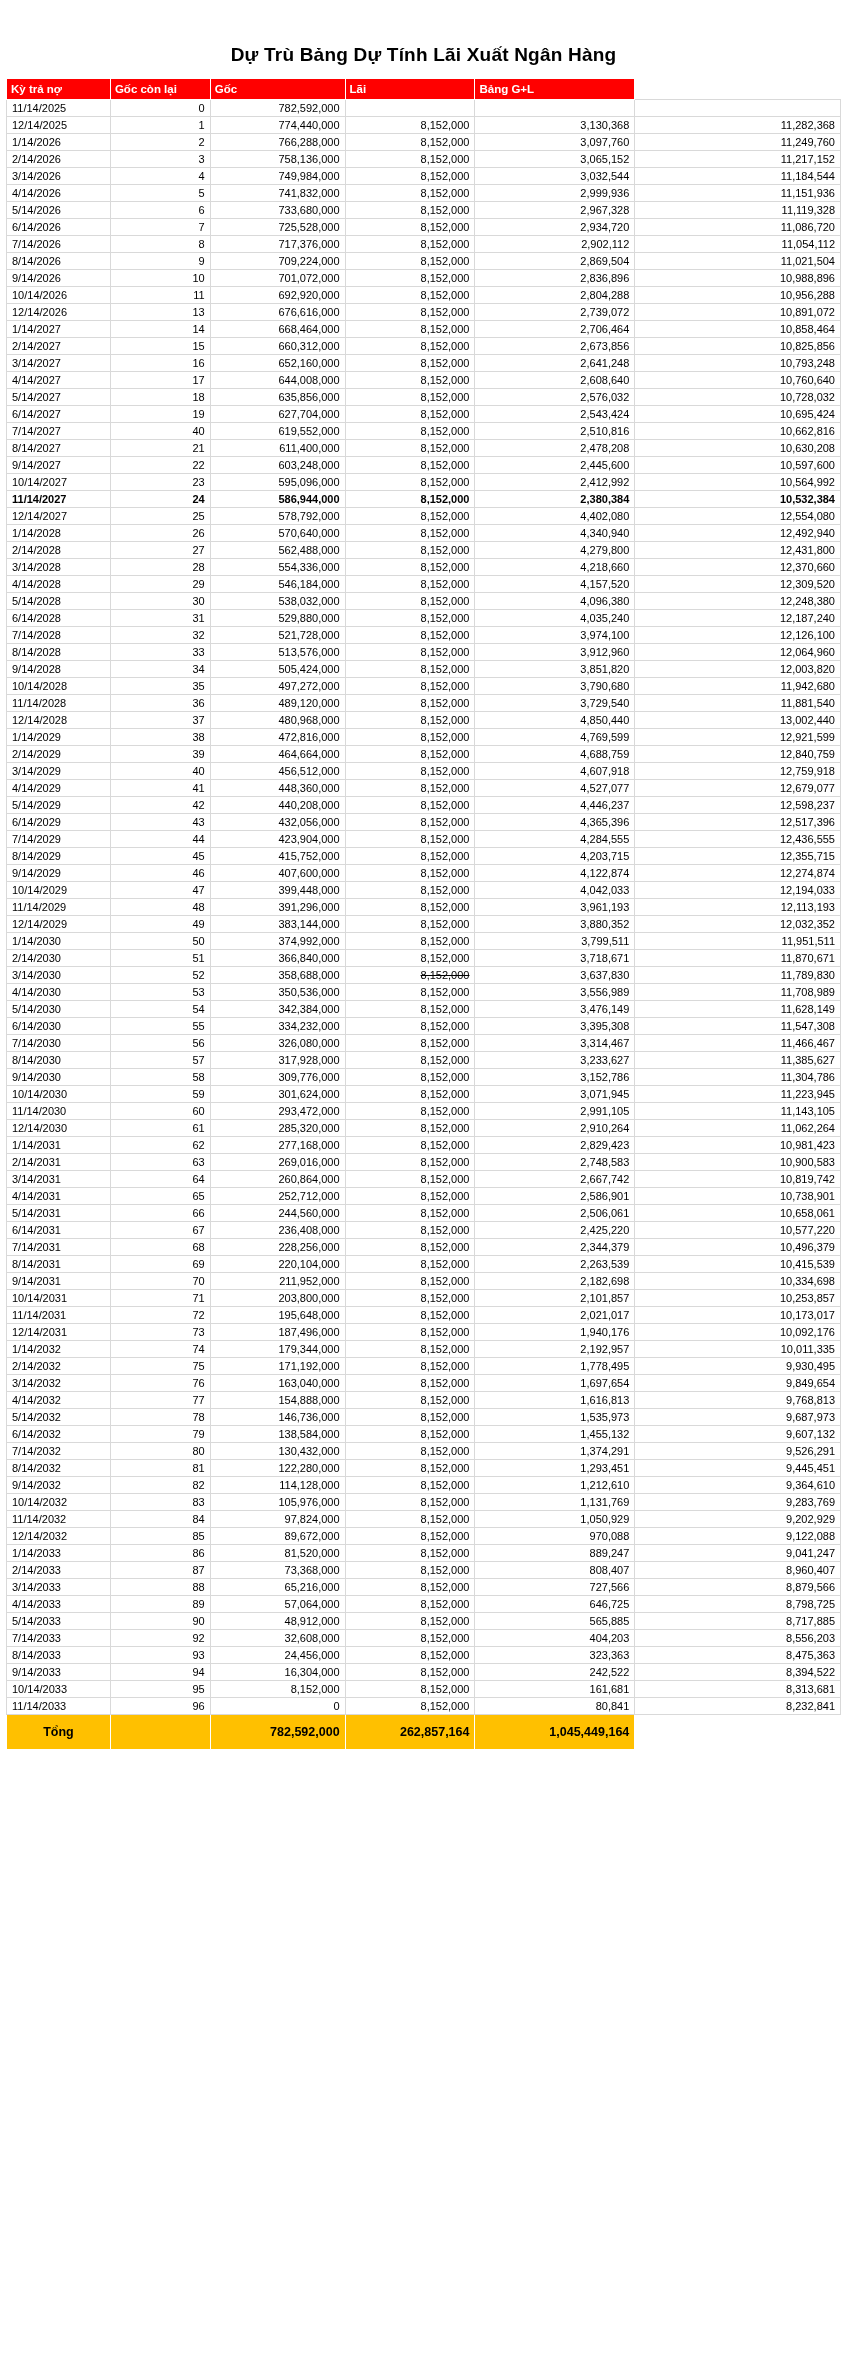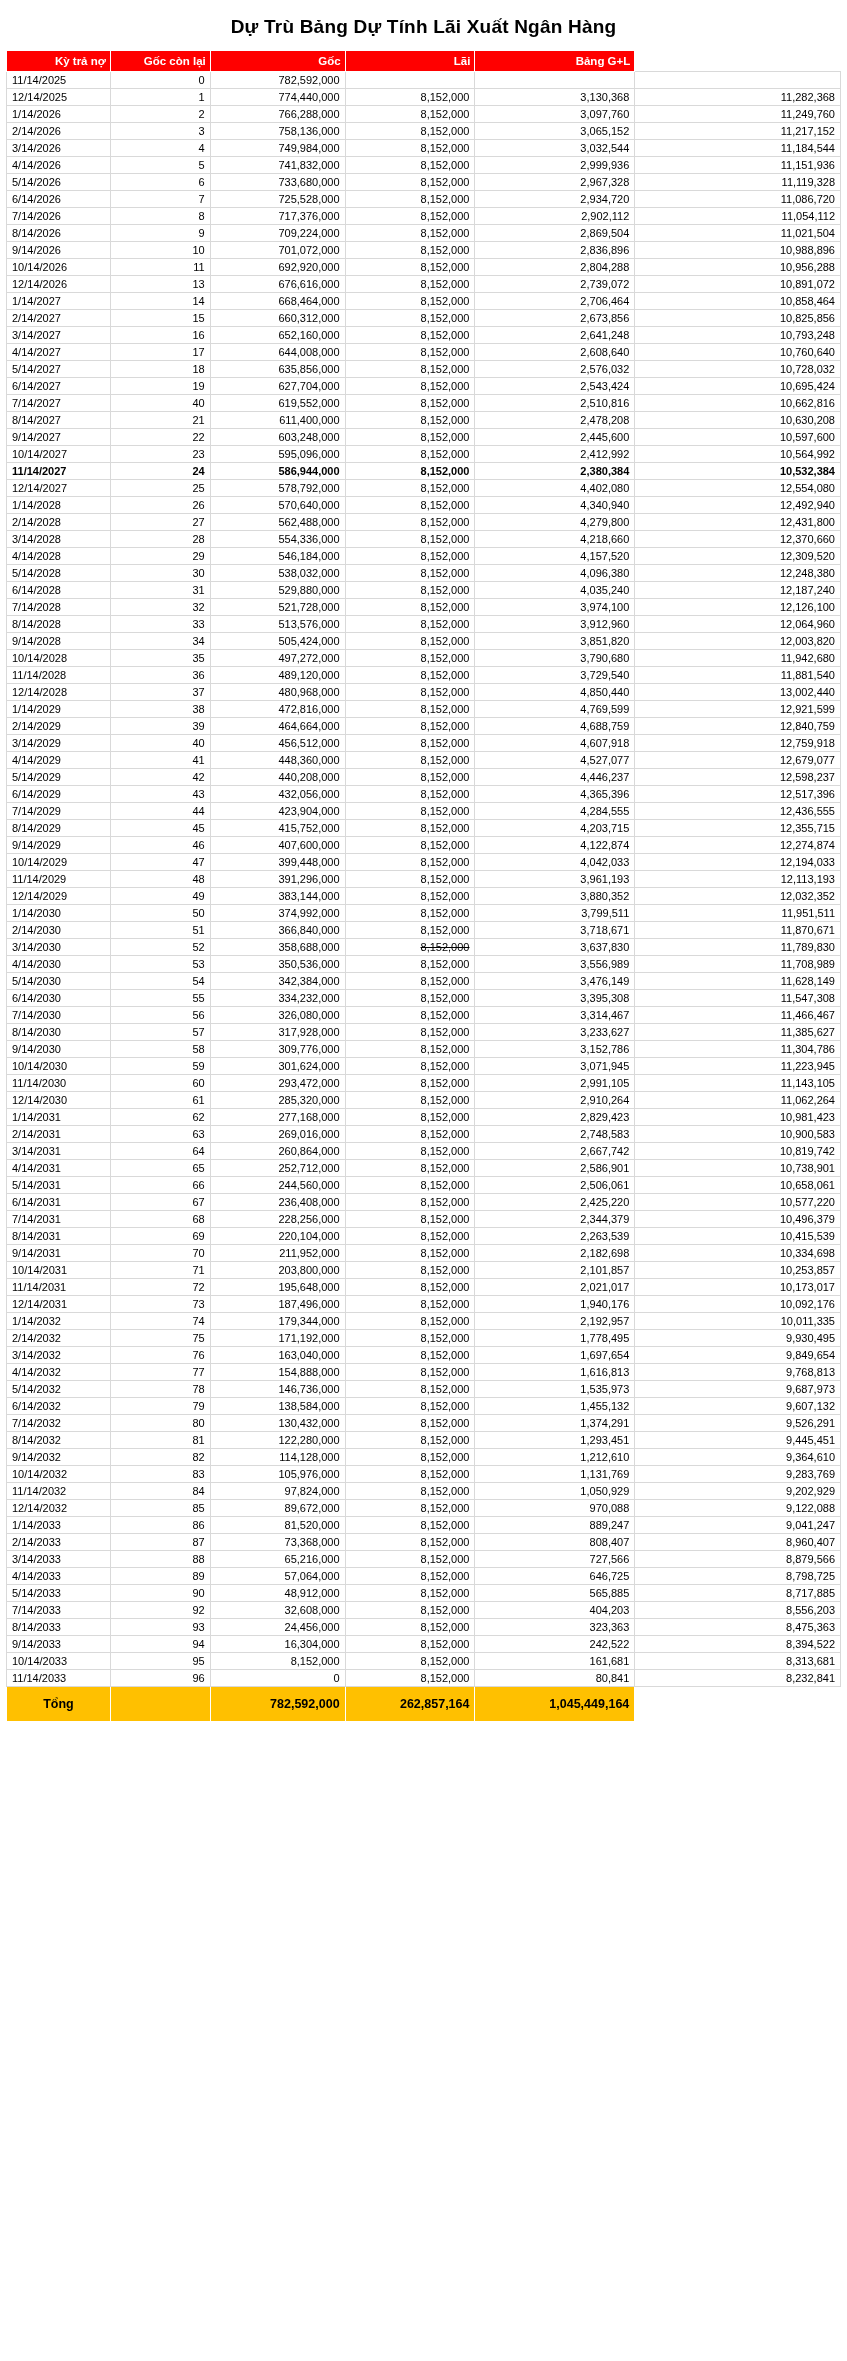--- a/index.html
+++ b/index.html
@@ -6,20 +6,21 @@
   body {
     margin: 0;
     padding: 0;
     background: #ffffff;
     font-family: "Liberation Sans", sans-serif;
     width: 847px;
   }
   .page {
     width: 847px;
     padding: 10px 6px 14px 6px;
+    margin-top: 28px;
   }
   .title {
     text-align: center;
     font-size: 19px;
     font-weight: bold;
     color: #000;
     margin: 6px 0 12px 0;
     letter-spacing: 0.2px;
   }
   table.amort {
@@ -27,21 +28,21 @@
     margin: 0 auto;
     border-collapse: collapse;
     font-size: 11px;
     color: #000;
   }
   table.amort thead th {
     background: #ff0000;
     color: #ffffff;
     font-weight: bold;
     font-size: 11.5px;
-    text-align: right;
+    text-align: left;
     padding: 4px 4px;
     border: 1px solid #ffffff;
     height: 19px;
   }
   table.amort tbody td {
     border: 1px solid #d9d9d9;
     padding: 1px 5px;
     height: 16px;
     line-height: 14px;
     white-space: nowrap;

